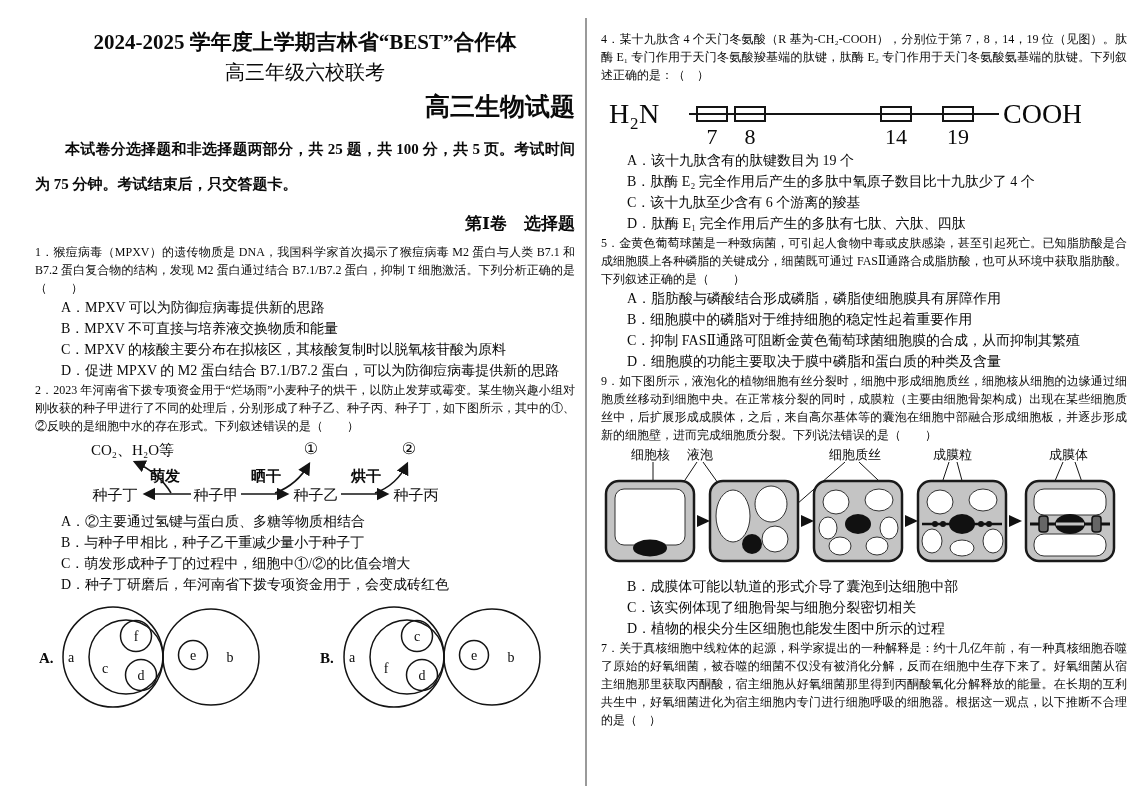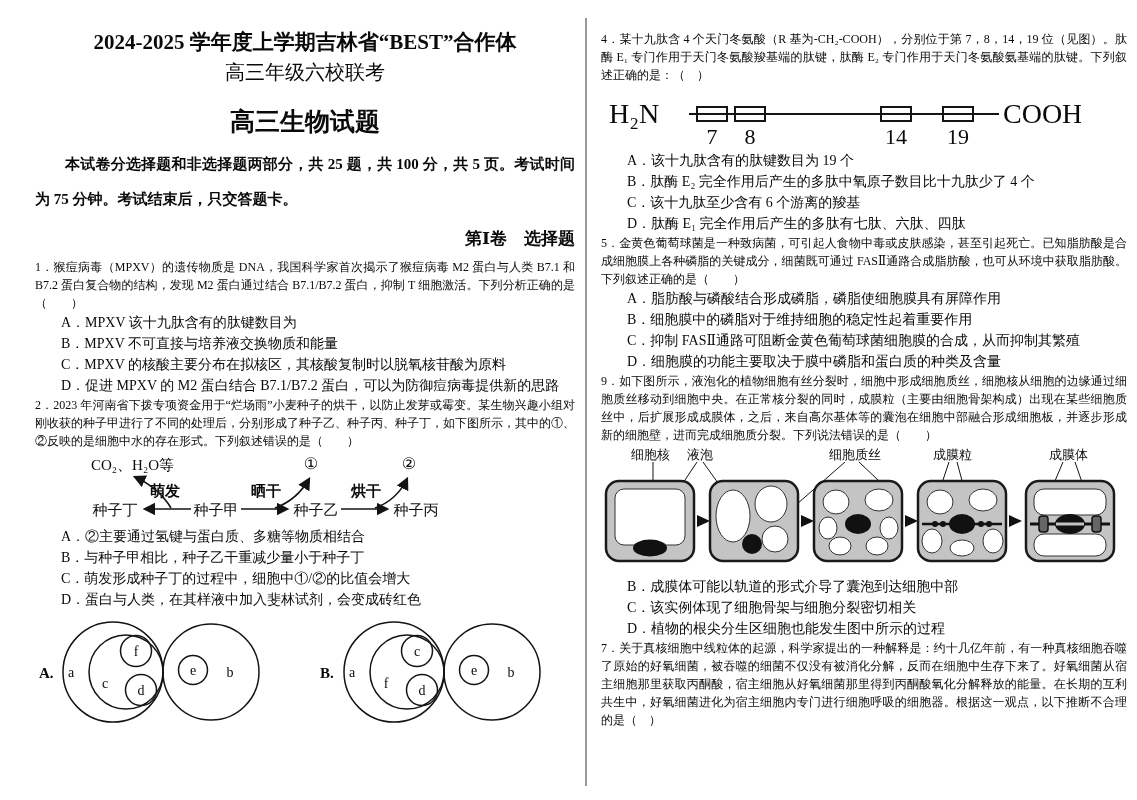--- a/index.html
+++ b/index.html
@@ -8,21 +8,21 @@
     font-family:"Liberation Serif","DejaVu Serif",serif;
     overflow:hidden;position:relative;
   }
   .page{position:relative;width:1137px;height:800px;background:#fff;}
   .divider{position:absolute;left:585px;top:18px;height:768px;width:2px;background:#9a9a9a;}
   .col{position:absolute;}
   .col-left{left:35px;top:20px;width:540px;}
   .col-right{left:601px;top:30px;width:526px;}
   .t1{font-size:21px;font-weight:bold;text-align:center;margin:8px 0 0;line-height:1.35;}
   .t2{font-size:20px;font-weight:normal;text-align:center;margin:3px 0 0;line-height:1.35;}
-  .t3{font-size:25px;font-weight:bold;text-align:center;margin:20px 0 8px;line-height:1.3;}
+  .t3{font-size:25px;font-weight:bold;text-align:right;margin:5px 0 8px;line-height:1.3;}
   .intro{font-size:15px;font-weight:bold;line-height:2.35;text-indent:2em;text-align:justify;margin:2px 0 0;}
   .section-title{font-size:17px;font-weight:bold;text-align:right;margin:10px 0 8px;}
   .subsection{font-size:14px;font-weight:bold;margin:0 0 2px;}
   .stem{font-size:12px;line-height:1.5;text-align:justify;margin:0;}
   .options{margin:0;padding:0 0 0 26px;}
   .option{font-size:14px;line-height:1.5;}
   .fig{display:block;margin:2px 0;}
   .fig-seed{margin-left:18px;}
   .venn-grid{display:grid;grid-template-columns:1fr 1fr;column-gap:22px;row-gap:2px;margin-top:4px;}
   svg text{font-family:"Liberation Serif","DejaVu Serif",serif;fill:#0a0a0a;}
@@ -36,21 +36,21 @@
 
   <div class="col col-left">
     <div class="t1">2024-2025 学年度上学期吉林省“BEST”合作体</div>
     <div class="t2">高三年级六校联考</div>
     <div class="t3">高三生物试题</div>
     <p class="intro">本试卷分选择题和非选择题两部分，共 25 题，共 100 分，共 5 页。考试时间为 75 分钟。考试结束后，只交答题卡。</p>
     <div class="section-title">第Ⅰ卷　选择题</div>
 
     <p class="stem">1．猴痘病毒（MPXV）的遗传物质是 DNA，我国科学家首次揭示了猴痘病毒 M2 蛋白与人类 B7.1 和 B7.2 蛋白复合物的结构，发现 M2 蛋白通过结合 B7.1/B7.2 蛋白，抑制 T 细胞激活。下列分析正确的是（　　）</p>
     <div class="options">
-      <div class="option">A．MPXV 该十九肽含有的肽键数目为</div>
+      <div class="option">A．MPXV 可以为防御痘病毒提供新的思路</div>
       <div class="option">B．MPXV 不可直接与培养液交换物质和能量</div>
       <div class="option">C．MPXV 的核酸主要分布在拟核区，其核酸复制时以脱氧核苷酸为原料</div>
       <div class="option">D．促进 MPXV 的 M2 蛋白结合 B7.1/B7.2 蛋白，可以为防御痘病毒提供新的思路</div>
     </div>
 
     <p class="stem">2．2023 年河南省下拨专项资金用于“烂场雨”小麦种子的烘干，以防止发芽或霉变。某生物兴趣小组对刚收获的种子甲进行了不同的处理后，分别形成了种子乙、种子丙、种子丁，如下图所示，其中的①、②反映的是细胞中水的存在形式。下列叙述错误的是（　　）</p>
     <svg class="fig fig-seed" width="440" height="72" viewBox="0 0 440 72">
       <defs>
         <marker id="ah" markerWidth="9" markerHeight="9" refX="6.5" refY="4" orient="auto">
           <path d="M0,0 L8,4 L0,8 z" fill="#141414"></path>
@@ -70,21 +70,21 @@
       <line x1="188" y1="57" x2="234" y2="57" stroke="#141414" stroke-width="1.6" marker-end="url(#ah)"></line>
       <line x1="288" y1="57" x2="334" y2="57" stroke="#141414" stroke-width="1.6" marker-end="url(#ah)"></line>
       <path class="shape" d="M118,56 Q106,36 82,25" stroke-width="1.6" marker-end="url(#ah)"></path>
       <path class="shape" d="M222,56 Q244,48 256,27" stroke-width="1.6" marker-end="url(#ah)"></path>
       <path class="shape" d="M322,56 Q344,48 354,27" stroke-width="1.6" marker-end="url(#ah)"></path>
     </svg>
     <div class="options">
       <div class="option">A．②主要通过氢键与蛋白质、多糖等物质相结合</div>
       <div class="option">B．与种子甲相比，种子乙干重减少量小于种子丁</div>
       <div class="option">C．萌发形成种子丁的过程中，细胞中①/②的比值会增大</div>
-      <div class="option">D．蛋白与人类，在其样液中加入斐林试剂，会变成砖红色</div>
+      <div class="option">D．种子丁研磨后，年河南省下拨专项资金用于，会变成砖红色</div>
     </div>
 
     <div class="venn-grid">
 
       <svg width="240" height="118" viewBox="0 0 240 118">
         <text x="4" y="64" font-size="15" font-weight="bold">A.</text>
         <circle class="shape" cx="78" cy="58" r="50" stroke-width="1.5"></circle>
         <circle class="shape" cx="91" cy="58" r="37" stroke-width="1.5"></circle>
         <circle class="shape" cx="101" cy="37" r="15.5" stroke-width="1.5"></circle>
         <circle class="shape" cx="106" cy="76" r="15.5" stroke-width="1.5"></circle>

